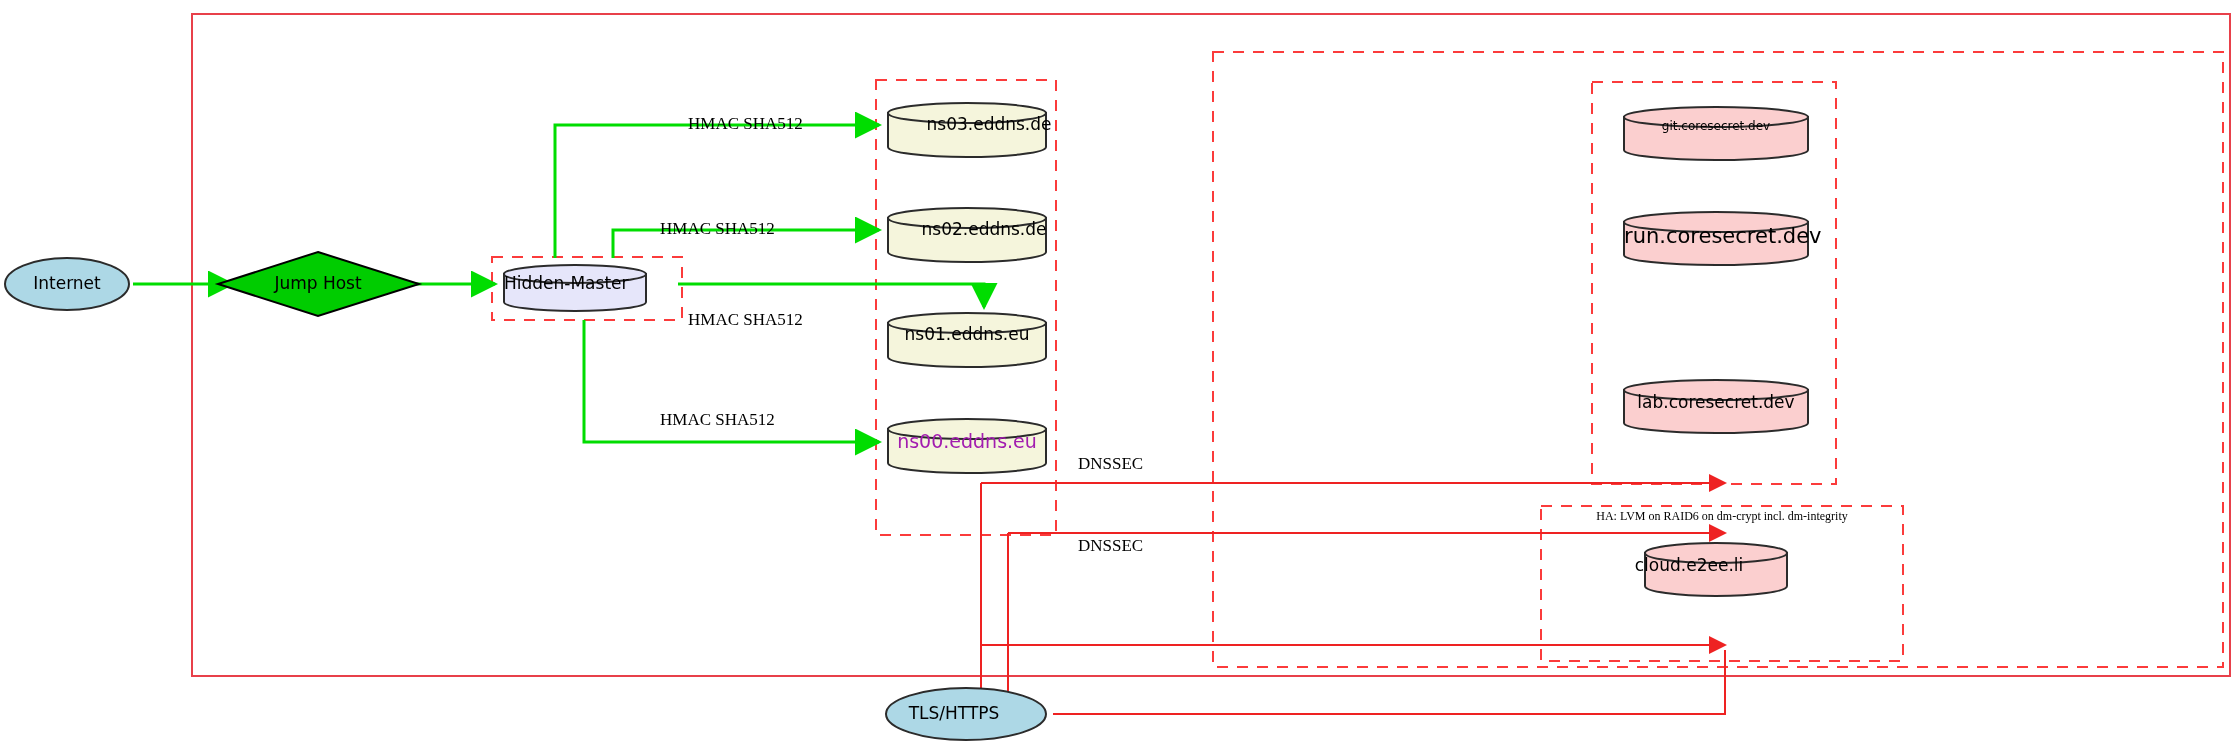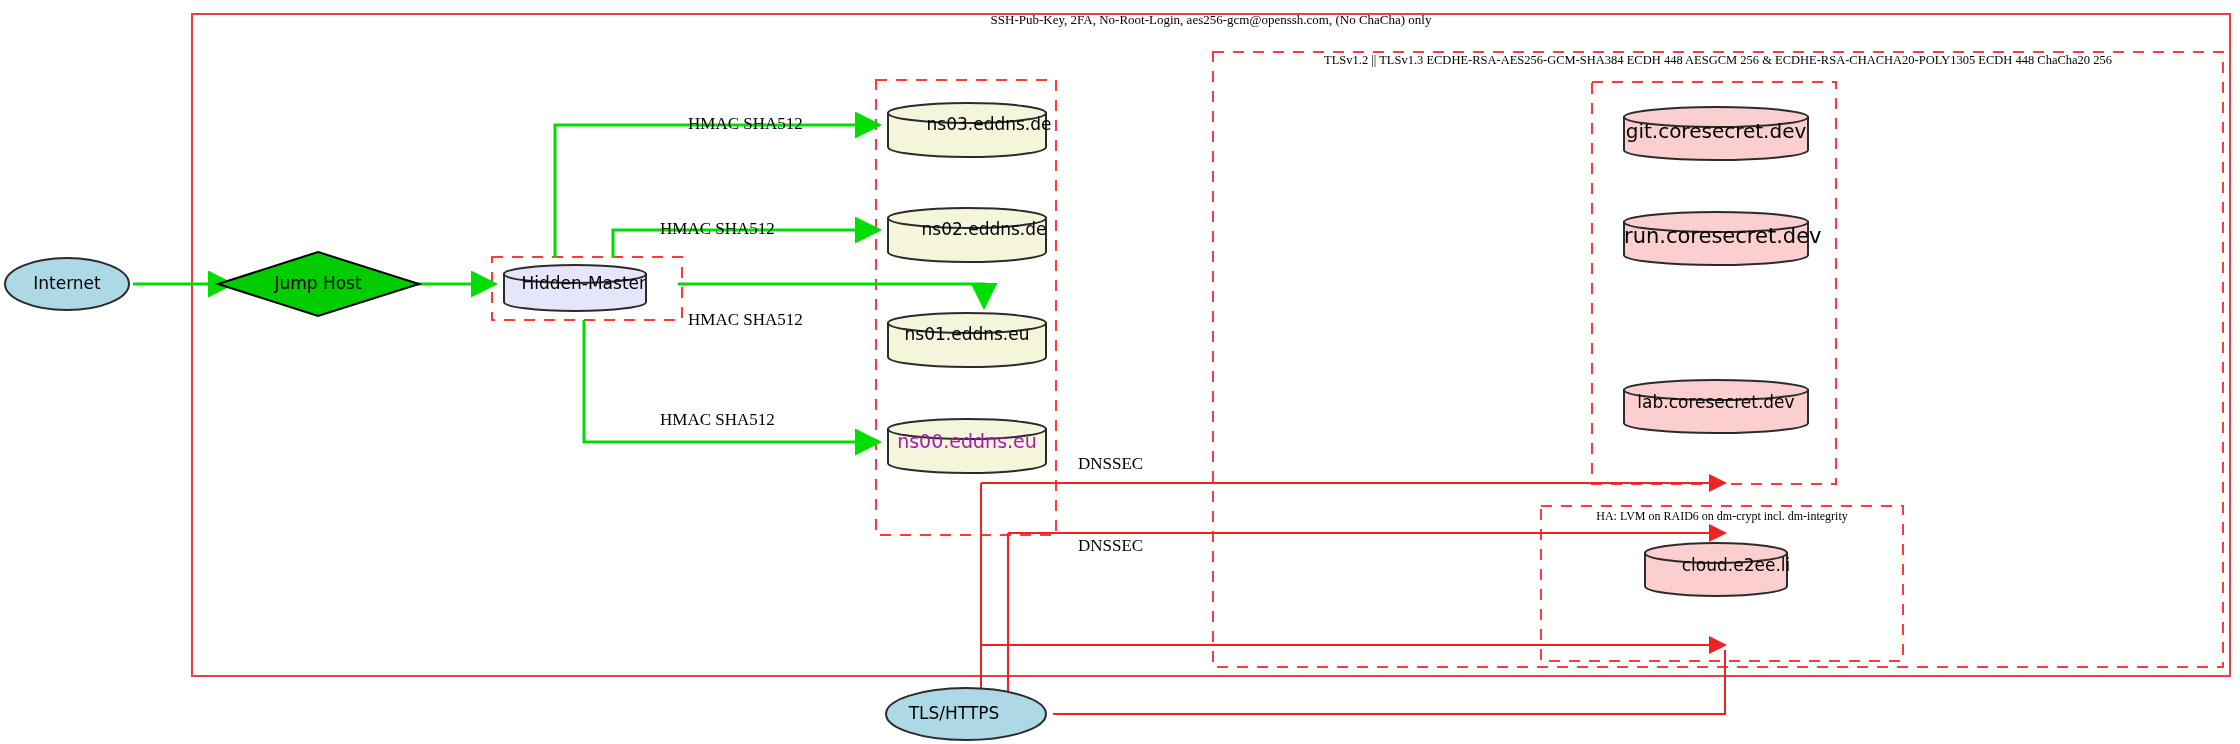--- a/index.html
+++ b/index.html
@@ -110,41 +110,39 @@
   <g>
     <path d="M1645,553 L1645,586 a71,10 0 0 0 142,0 L1787,553 z" fill="#fbcfcf" stroke="#2b2b2b" stroke-width="2"></path>
     <ellipse cx="1716" cy="553" rx="71" ry="10" fill="#fbcfcf" stroke="#2b2b2b" stroke-width="2"></ellipse>
   </g>
 
   <g>
     <ellipse cx="966" cy="714" rx="80" ry="26" fill="#add8e6" stroke="#2b2b2b" stroke-width="2"></ellipse>
   </g>
 </svg>
 
-<div class="serif-lbl" style="position:absolute;left:192px;top:12px;width:2038px;text-align:center;font-size:13px;color:#000;">SSH-Pub-Key, 2FA, No-Root-Login, aes256-gcm@openssh.com, (No ChaCha) only</div>
 
-<div class="serif-lbl" style="position:absolute;left:1213px;top:53px;width:1010px;text-align:center;font-size:12.5px;color:#000;white-space:nowrap;">TLSv1.2 || TLSv1.3 ECDHE-RSA-AES256-GCM-SHA384 ECDH 448 AESGCM 256 &amp; ECDHE-RSA-CHACHA20-POLY1305 ECDH 448 ChaCha20 256</div>
 
 <div class="serif-lbl" style="position:absolute;left:1541px;top:509px;width:362px;text-align:center;font-size:12px;color:#000;">HA: LVM on RAID6 on dm-crypt incl. dm-integrity</div>
 
 <div class="sans-lbl" style="position:absolute;left:5px;top:273px;width:124px;text-align:center;font-size:17px;color:#000;">Internet</div>
 
 <div class="sans-lbl" style="position:absolute;left:248px;top:273px;width:140px;text-align:center;font-size:17px;color:#000;">Jump Host</div>
 
-<div class="sans-lbl" style="position:absolute;left:504px;top:273px;width:142px;text-align:right;font-size:17px;color:#000;">Hidden-Master</div>
+<div class="sans-lbl" style="position:absolute;left:504px;top:273px;width:142px;text-align:left;font-size:17px;color:#000;">Hidden-Master</div>
 
 <div class="sans-lbl" style="position:absolute;left:888px;top:114px;width:158px;text-align:center;font-size:17px;color:#000;padding-left:22px;">ns03.eddns.de</div>
 <div class="sans-lbl" style="position:absolute;left:888px;top:219px;width:158px;text-align:center;font-size:17px;color:#000;margin-left:17px;">ns02.eddns.de</div>
 <div class="sans-lbl" style="position:absolute;left:888px;top:324px;width:158px;text-align:center;font-size:17px;color:#000;">ns01.eddns.eu</div>
 <div class="sans-lbl" style="position:absolute;left:888px;top:430px;width:158px;text-align:center;font-size:19px;color:#a21caf;">ns00.eddns.eu</div>
 
-<div class="sans-lbl" style="position:absolute;left:1624px;top:119px;width:184px;text-align:center;font-size:20px;color:#000;">git.coresecret.dev</div>
+<div class="sans-lbl" style="position:absolute;left:1624px;top:119px;width:184px;text-align:center;font-size:12px;color:#000;">git.coresecret.dev</div>
 <div class="sans-lbl" style="position:absolute;left:1624px;top:224px;width:184px;text-align:center;font-size:21px;color:#000;">run.coresecret.dev</div>
 <div class="sans-lbl" style="position:absolute;left:1624px;top:392px;width:184px;text-align:center;font-size:17px;color:#000;">lab.coresecret.dev</div>
-<div class="sans-lbl" style="position:absolute;left:1645px;top:555px;width:142px;text-align:center;font-size:17px;color:#000;padding-left:20px;">cloud.e2ee.li</div>
+<div class="sans-lbl" style="position:absolute;left:1598px;top:555px;width:142px;text-align:center;font-size:17px;color:#000;padding-left:20px;">cloud.e2ee.li</div>
 
 <div class="sans-lbl" style="position:absolute;left:886px;top:703px;width:136px;text-align:center;font-size:17px;color:#000;">TLS/HTTPS</div>
 
 <div class="serif-lbl" style="position:absolute;left:688px;top:114px;font-size:17px;color:#000;">HMAC SHA512</div>
 <div class="serif-lbl" style="position:absolute;left:660px;top:219px;font-size:17px;color:#000;">HMAC SHA512</div>
 <div class="serif-lbl" style="position:absolute;left:688px;top:310px;font-size:17px;color:#000;">HMAC SHA512</div>
 <div class="serif-lbl" style="position:absolute;left:660px;top:410px;font-size:17px;color:#000;">HMAC SHA512</div>
 
 <div class="serif-lbl" style="position:absolute;left:1078px;top:454px;font-size:17px;color:#000;">DNSSEC</div>
 <div class="serif-lbl" style="position:absolute;left:1078px;top:536px;font-size:17px;color:#000;">DNSSEC</div>

